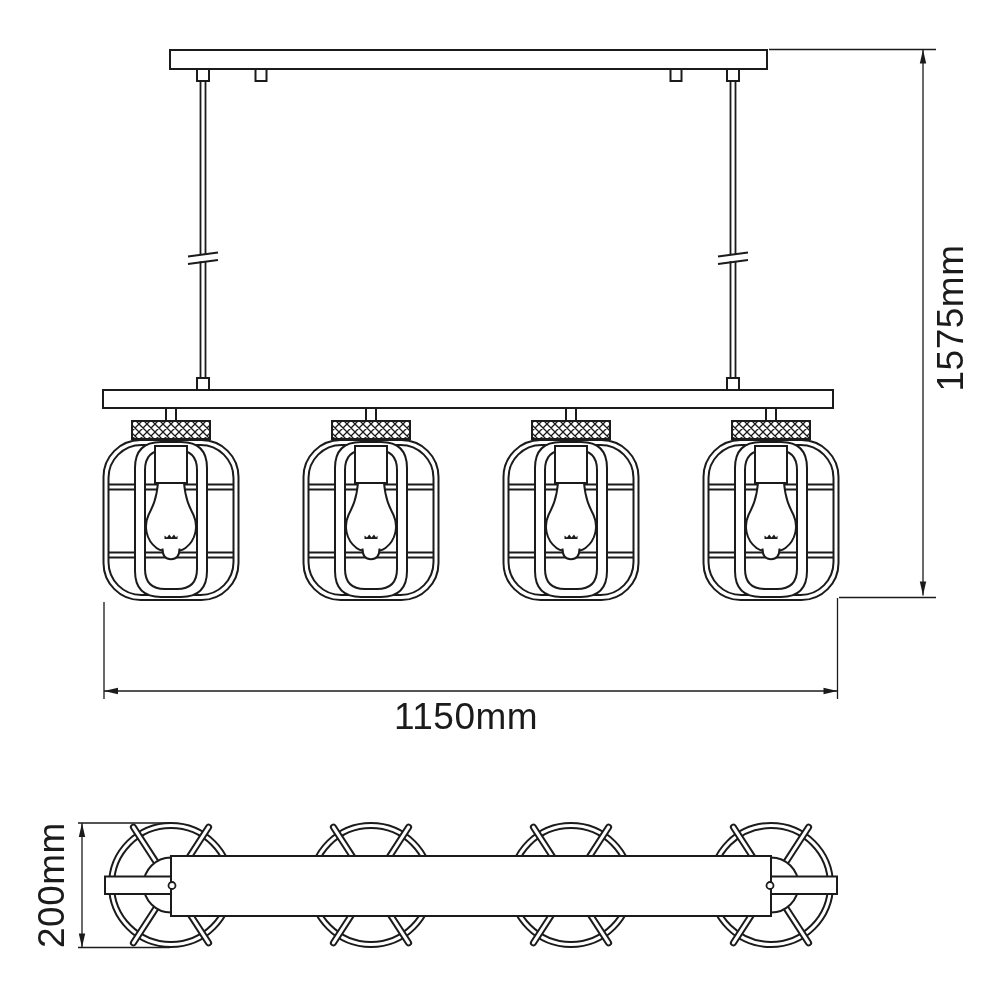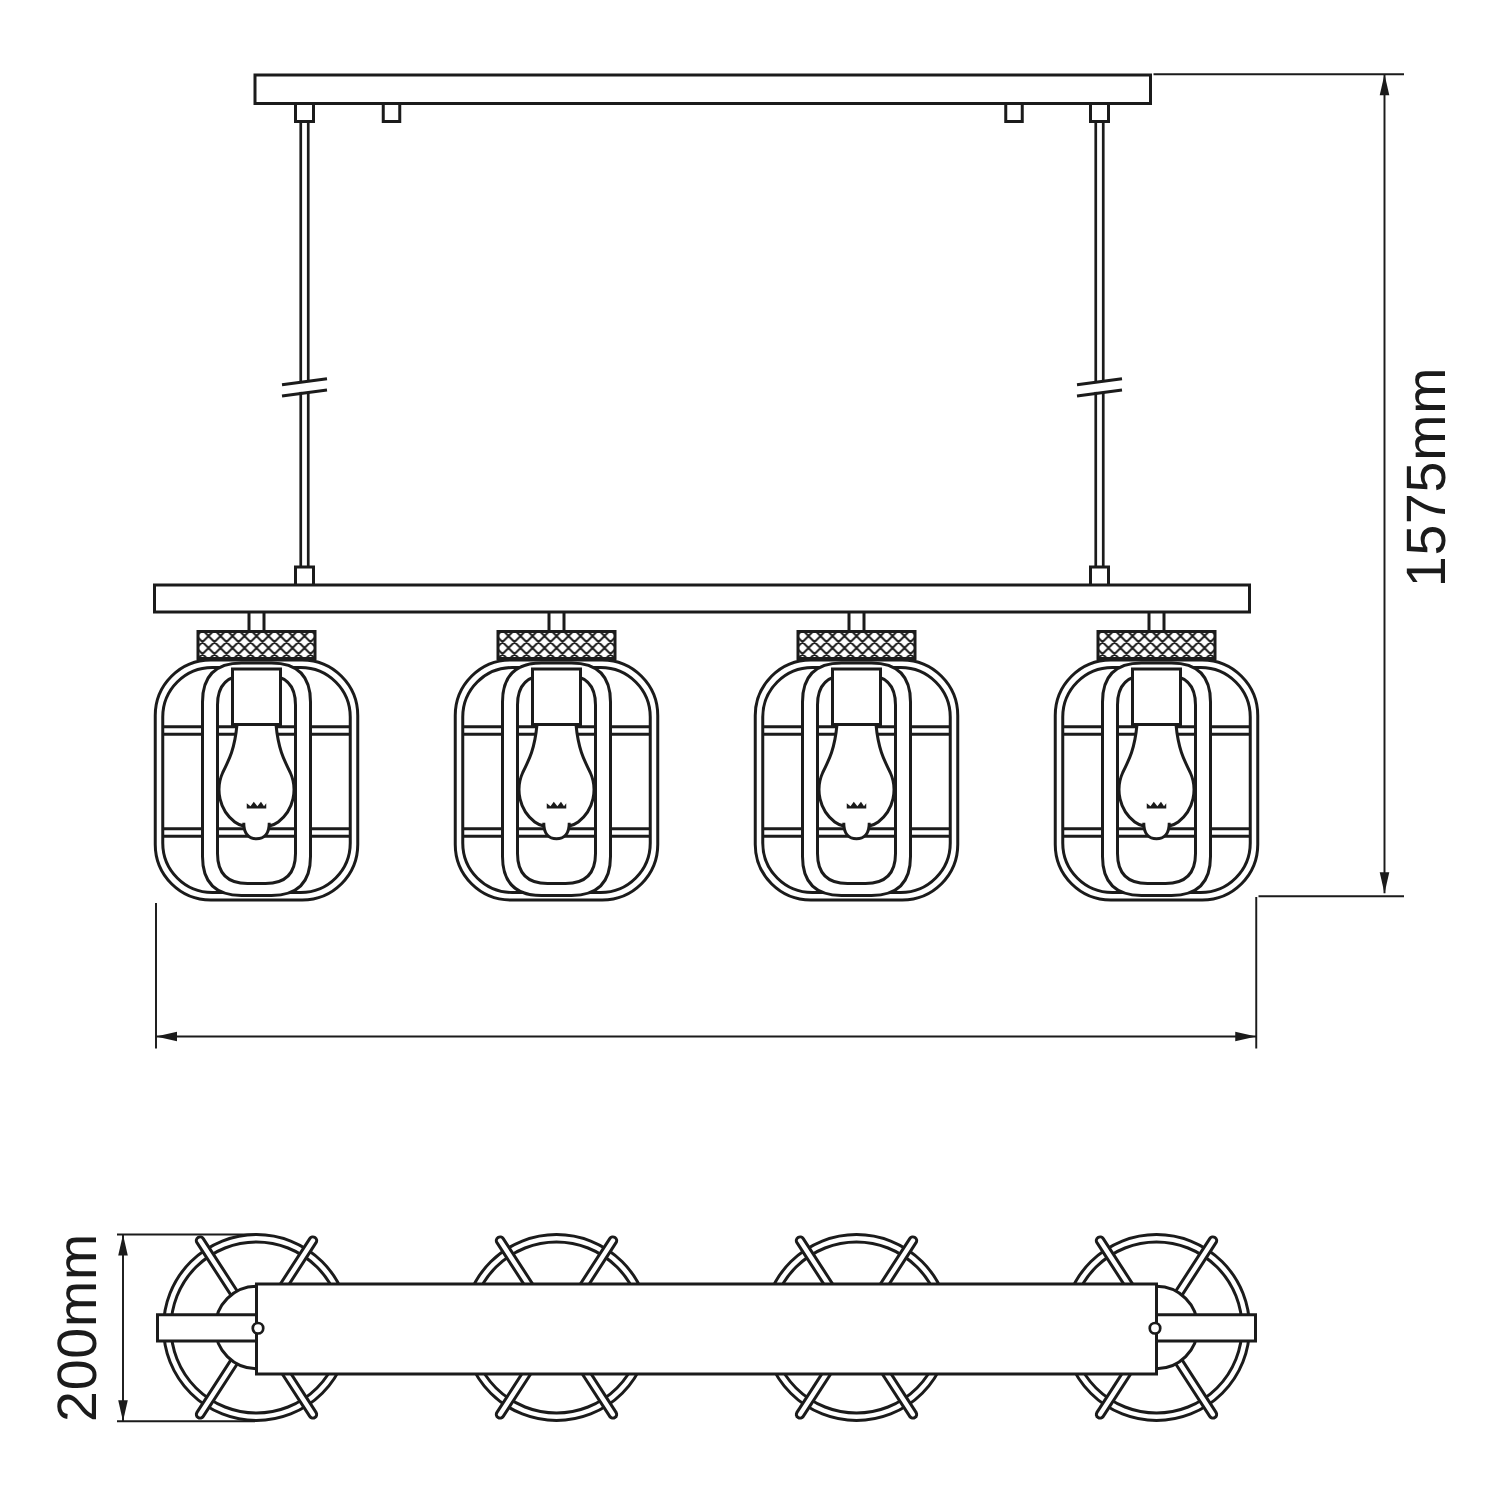--- a/index.html
+++ b/index.html
@@ -166,17 +166,18 @@
 
       <g>
         <path class="thin" d="M78 823 H170 M78 947.5 H170"></path>
         <path class="thin" d="M82 823 V947.5"></path>
         <path class="arrow" d="M82 823 L78.8 837 L85.2 837 Z"></path>
         <path class="arrow" d="M82 947.5 L78.8 933.5 L85.2 933.5 Z"></path>
       </g>
     </g>
   </svg>
 
+  <div class="dim-label" style="left:366px; top:699px;">1150mm</div>
 
   <div class="dim-label rot" style="left:851px; top:300px;">1575mm</div>
 
   <div class="dim-label rot" style="left:-48px; top:867px;">200mm</div>
 </div>
 
 </body></html>

